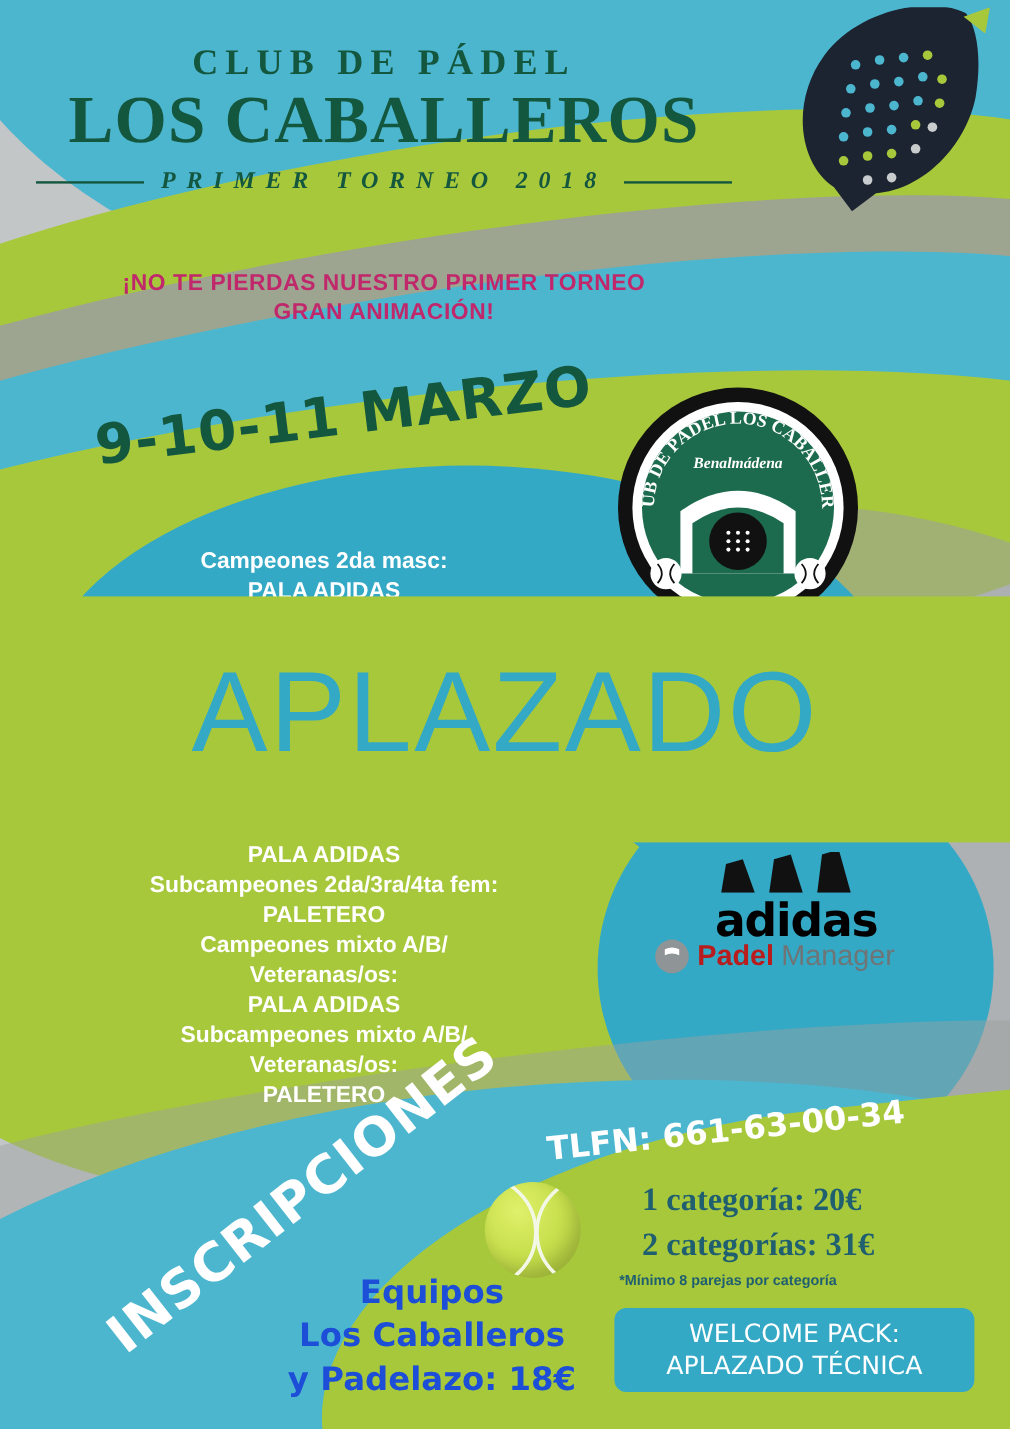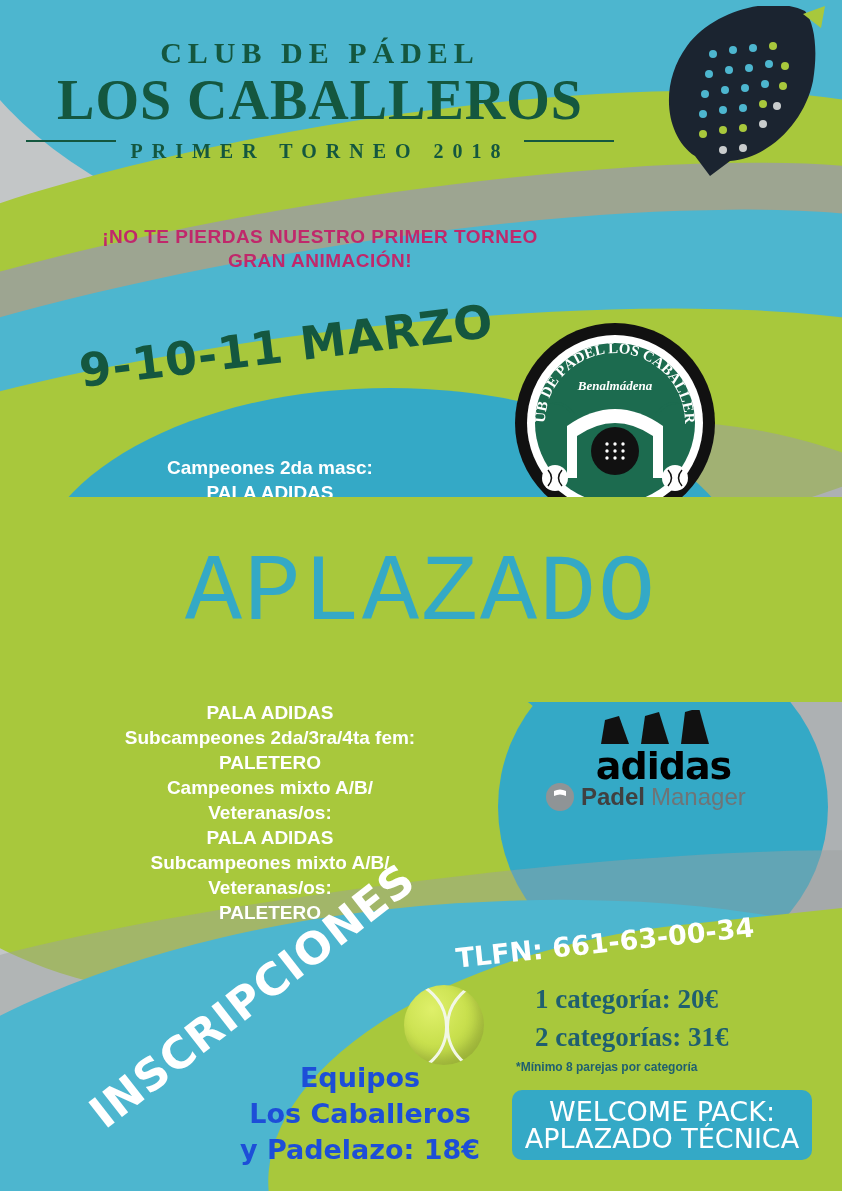--- a/index.html
+++ b/index.html
@@ -86,21 +86,21 @@
     z-index:40;
   }
   .aplazado-text{
     position:absolute;left:0;top:540px;width:842px;
     text-align:center;
     font-size:95px;
     letter-spacing:2px;
     color:#34a9c6;
     font-weight:400;
     z-index:41;
-    font-family:Liberation Mono, monospace;
+    font-family:Liberation Sans, sans-serif;
   }
   
   .bottom-teal{
     position:absolute;left:-180px;top:905px;width:1240px;height:430px;
     background:#4db6cf;
     border-radius:48% 52% 0 0/58% 58% 0 0;
     transform:rotate(-6deg);
   }
   .bottom-green{
     position:absolute;left:260px;top:928px;width:800px;height:320px;
@@ -121,21 +121,21 @@
   }
   .hdr-club{
     top:36px;font-size:30px;letter-spacing:6px;font-weight:bold;
     font-family:"Liberation Serif", serif;
   }
   .hdr-main{
     top:68px;font-size:56px;letter-spacing:1px;font-weight:bold;
     font-family:"Liberation Serif", serif;
   }
   .hdr-sub-wrap{
-    top:140px;display:flex;align-items:flex-start;justify-content:center;gap:14px;
+    top:140px;display:flex;align-items:center;justify-content:center;gap:14px;font-style:italic;
   }
   .hdr-rule{height:2px;background:#14573f;width:90px;}
   .hdr-sub{font-size:20px;letter-spacing:9px;font-weight:bold;font-family:"Liberation Serif", serif;}
   .promo{
     position:absolute;z-index:30;top:208px;left:60px;width:520px;text-align:center;
     color:#c0286b;font-size:19px;line-height:24px;font-weight:bold;letter-spacing:.5px;margin-top:17px;
   }
   .dates{
     position:absolute;z-index:30;top:318px;left:78px;width:430px;
     color:#14573f;font-size:46px;font-weight:bold;
@@ -160,21 +160,21 @@
     position:absolute;z-index:46;left:556px;top:710px;width:215px;text-align:center;
   }
   .adidas-word{
     font-family:"DejaVu Sans", sans-serif;font-size:38px;font-weight:bold;color:#000000;
     letter-spacing:-1px;margin-top:-4px;
   }
   .padelmanager{
     position:absolute;z-index:46;left:545px;top:782px;width:240px;
     font-size:24px;color:#6f7476;display:flex;align-items:center;gap:6px;
   }
-  .pm-bold{font-weight:bold;color:#404040;}
+  .pm-bold{font-weight:bold;color:#b91c1c;}
   
   .tlfn{
     position:absolute;z-index:50;left:455px;top:925px;width:340px;
     color:#ffffff;font-size:27px;font-weight:bold;transform:rotate(-6deg);
     font-family:"DejaVu Sans", sans-serif;
   }
   .inscripciones{
     position:absolute;z-index:50;left:50px;top:960px;width:430px;
     color:#ffffff;font-size:44px;font-weight:bold;transform:rotate(-38deg);
     font-family:"DejaVu Sans", sans-serif;
@@ -186,21 +186,21 @@
     font-family:Liberation Serif, serif;
     margin-left:15px;
   }
   .minimo{
     position:absolute;z-index:50;left:516px;top:1060px;width:320px;
     color:#1f5f6f;font-size:12px;font-weight:bold;
   }
   .welcome{
     position:absolute;z-index:50;left:512px;top:1090px;width:300px;height:70px;
     background:#34a9c6;border-radius:10px;
-    color:#ffffff;font-size:27px;line-height:27px;text-align:center;
+    color:#ffffff;font-size:21px;line-height:27px;text-align:center;
     padding-top:8px;box-sizing:border-box;
     font-family:"DejaVu Sans", sans-serif;
   }
   .equipos{
     position:absolute;z-index:50;left:210px;top:1060px;width:300px;
     color:#1d4ed8;font-size:27px;line-height:36px;font-weight:bold;text-align:center;
     font-family:"DejaVu Sans", sans-serif;
   }
   .ball{
     position:absolute;z-index:50;left:404px;top:985px;width:80px;height:80px;

